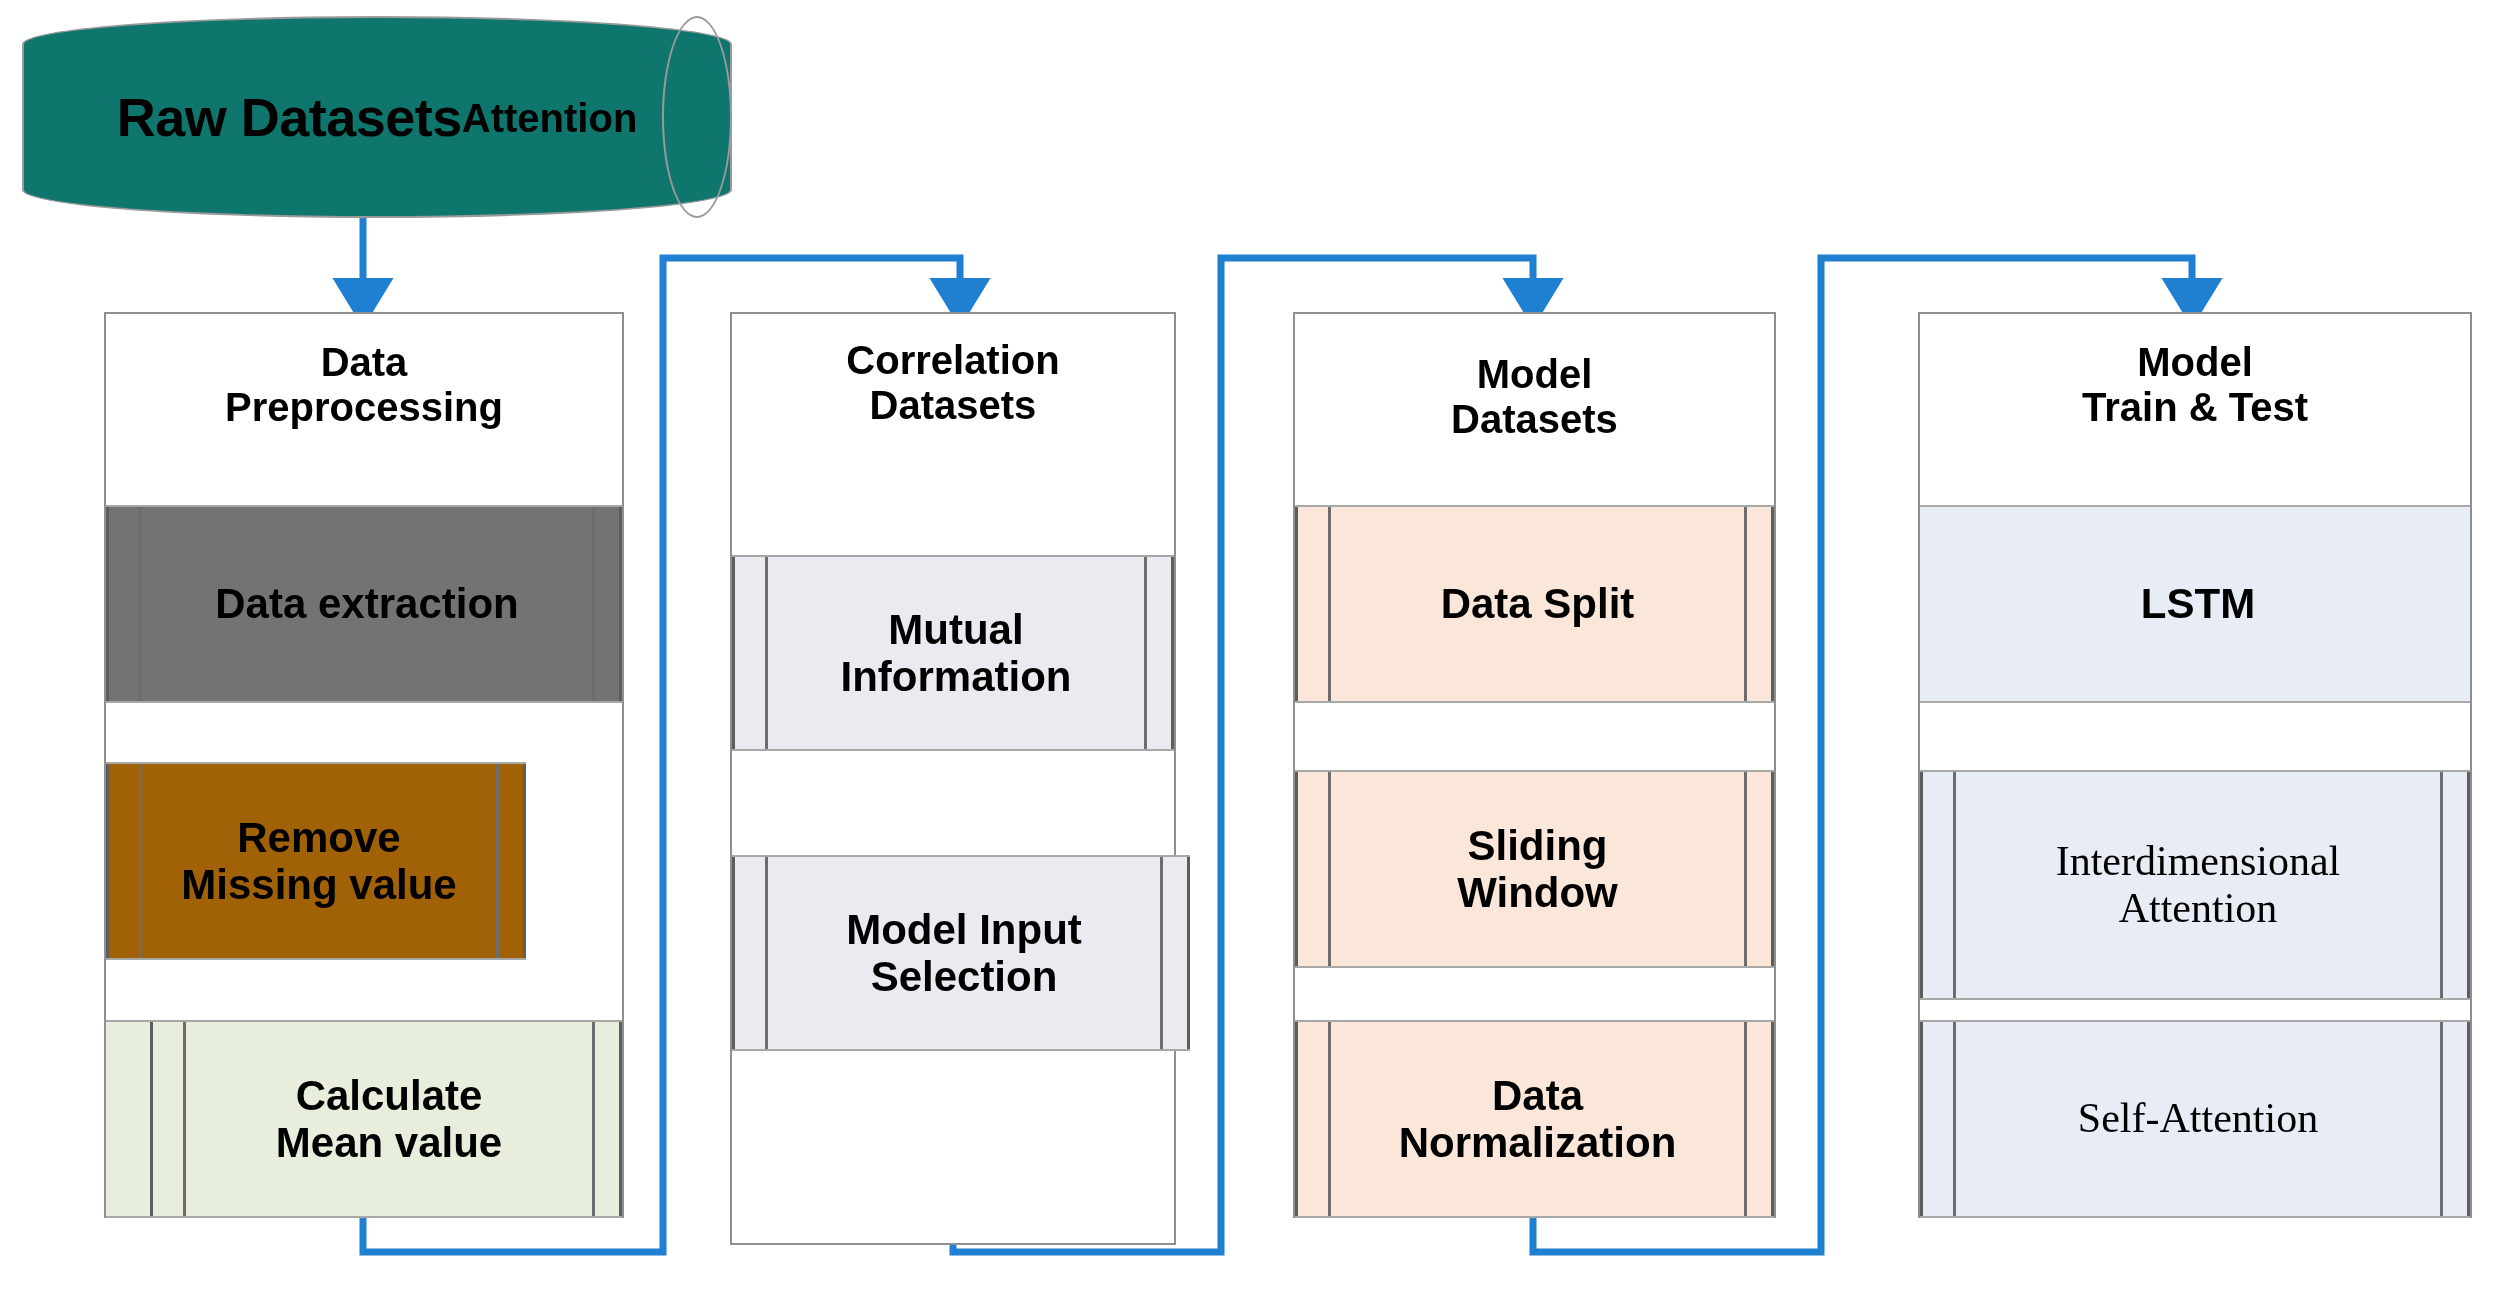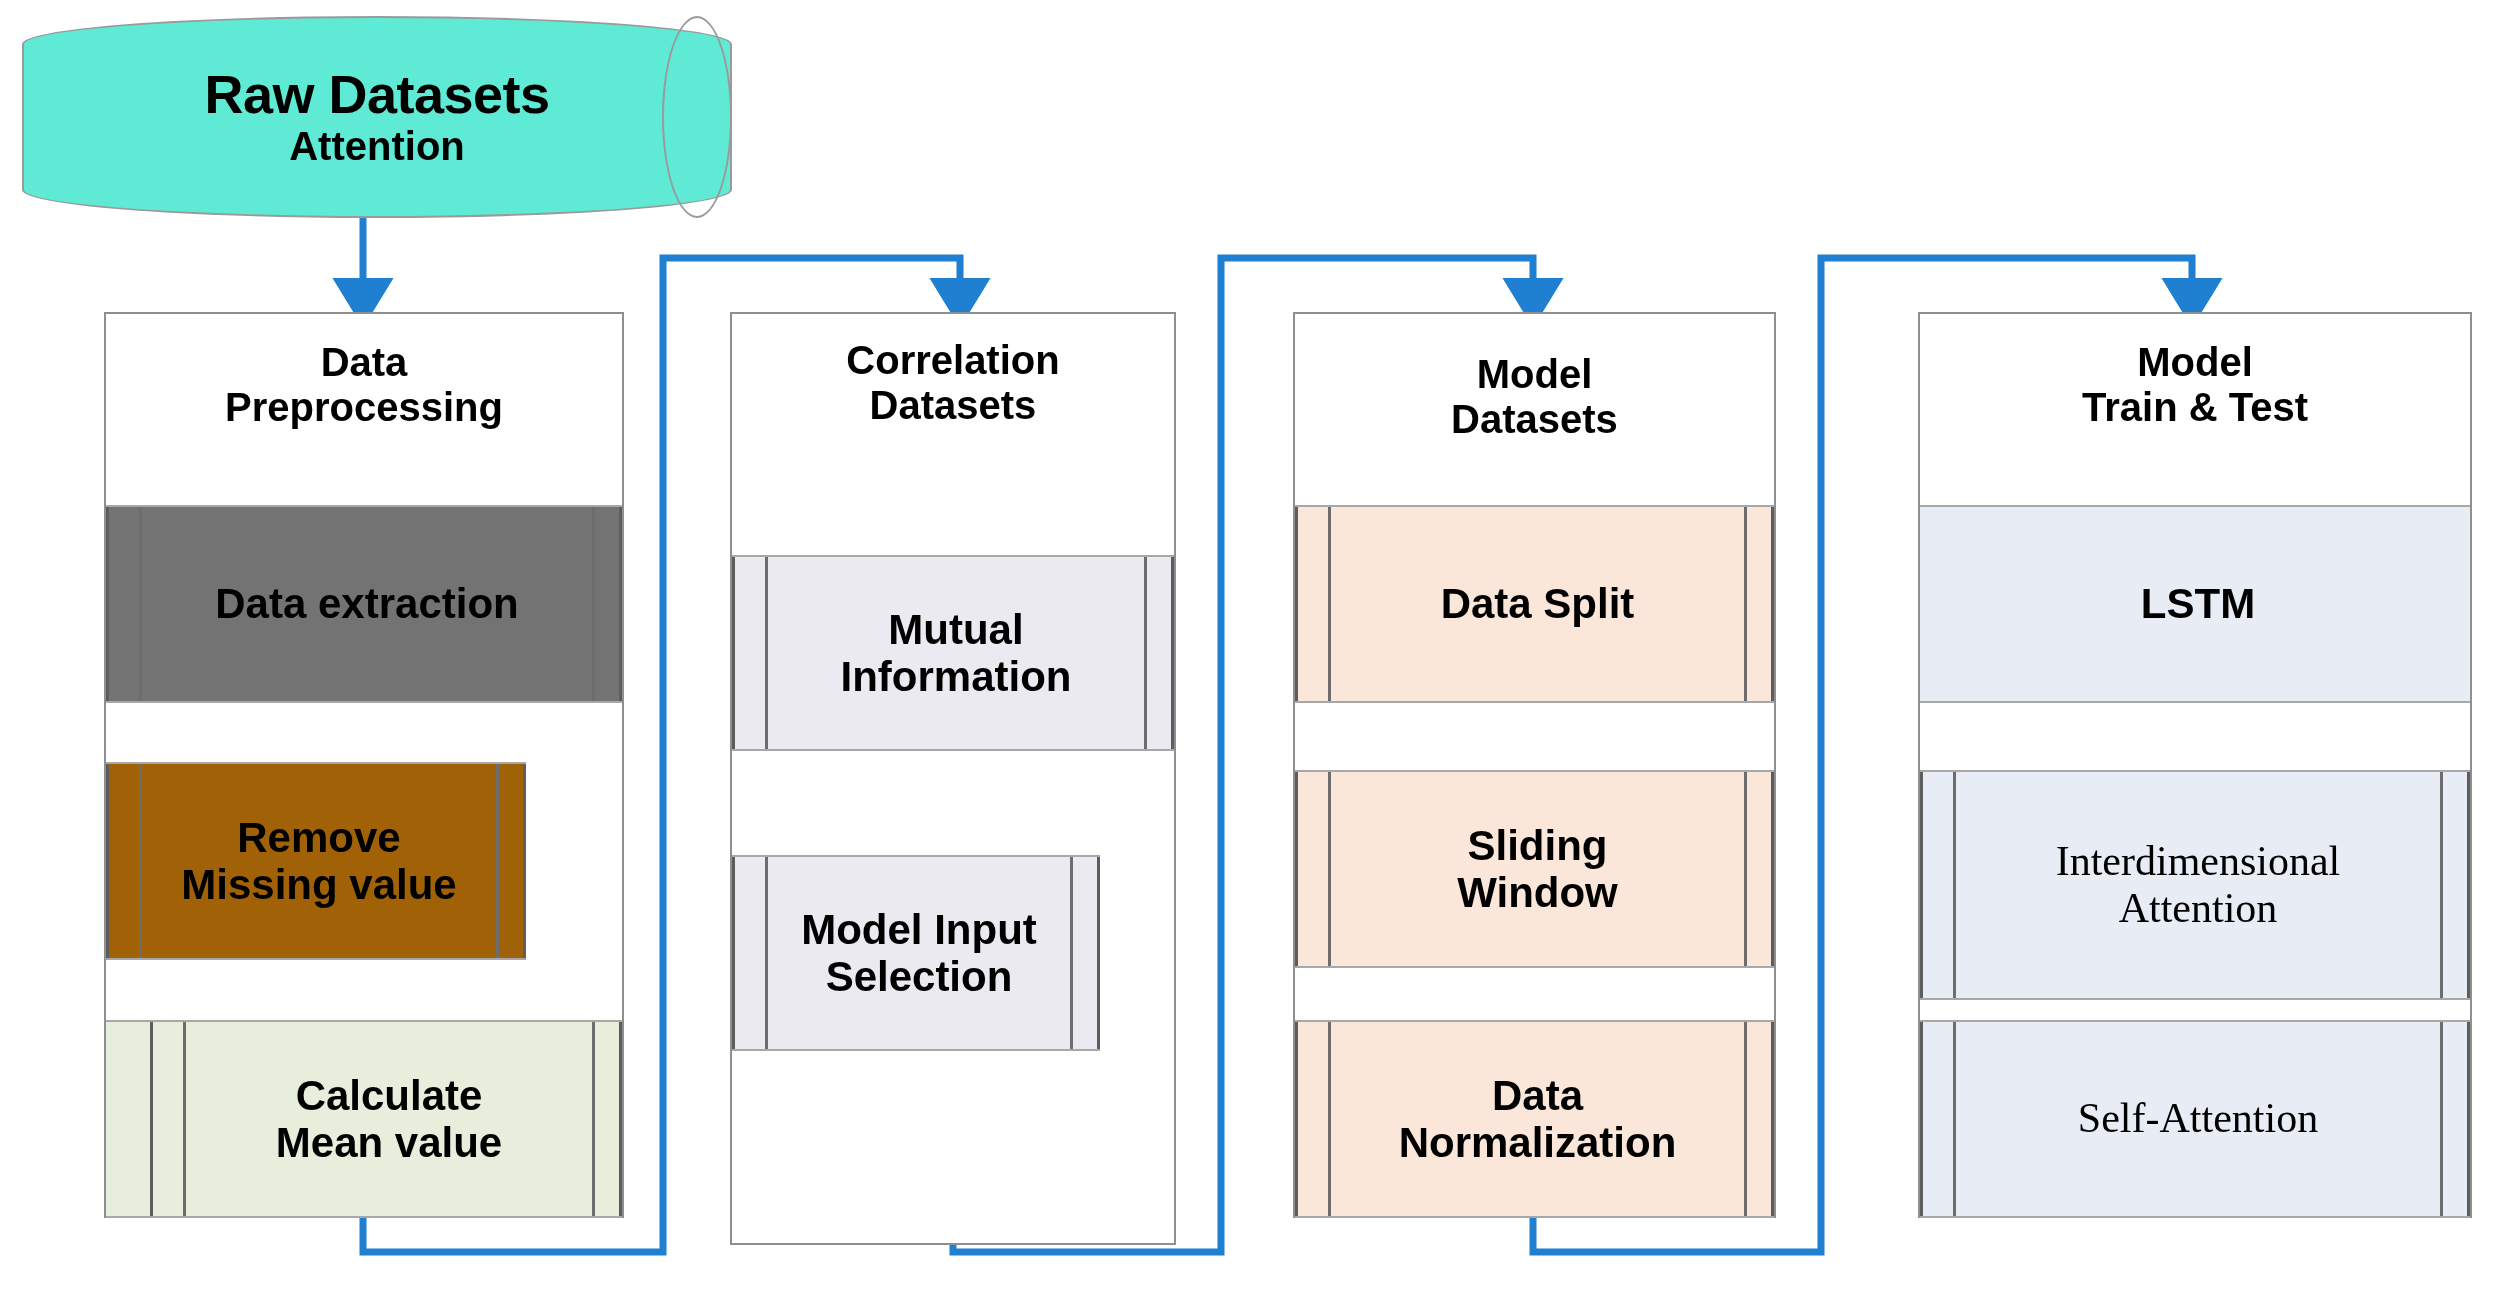--- a/index.html
+++ b/index.html
@@ -18,25 +18,25 @@
     width: 2502px;
     height: 1289px;
     background: #ffffff;
     overflow: hidden;
   }
 
   
   .cylinder {
     position: absolute;
     box-sizing: border-box;
-    background: #5eead4;
+    background: #0f766e;
     border: 2px solid #9a9a9a;
     border-radius: 50% / 14%;
     display: flex;
-    flex-direction: column;
+    flex-direction: row;
     align-items: center;
     justify-content: center;
   }
   .cyl-cap {
     position: absolute;
     box-sizing: border-box;
     top: -2px;
     right: -2px;
     width: 70px;
     height: calc(100% + 4px);
@@ -188,21 +188,21 @@
   <div class="stage" style="left:730px; top:312px; width:446px; height:933px;">
     <div class="stage-title" style="top:24px;">Correlation
 Datasets</div>
   </div>
   <div class="sub sans" style="left:732px; top:555px; width:442px; height:196px; background:#eceaf1;">
     <div class="edge-l"></div>
     <div class="body">Mutual
 Information</div>
     <div class="edge-r"></div>
   </div>
-  <div class="sub sans" style="left:732px; top:855px; width:368px; height:196px; background:#eceaf1;">
+  <div class="sub sans" style="left:732px; top:855px; width:458px; height:196px; background:#eceaf1;">
     <div class="edge-l"></div>
     <div class="body">Model Input
 Selection</div>
     <div class="edge-r"></div>
   </div>
 
   <div class="stage" style="left:1293px; top:312px; width:483px; height:906px;">
     <div class="stage-title" style="top:38px;">Model
 Datasets</div>
   </div>

